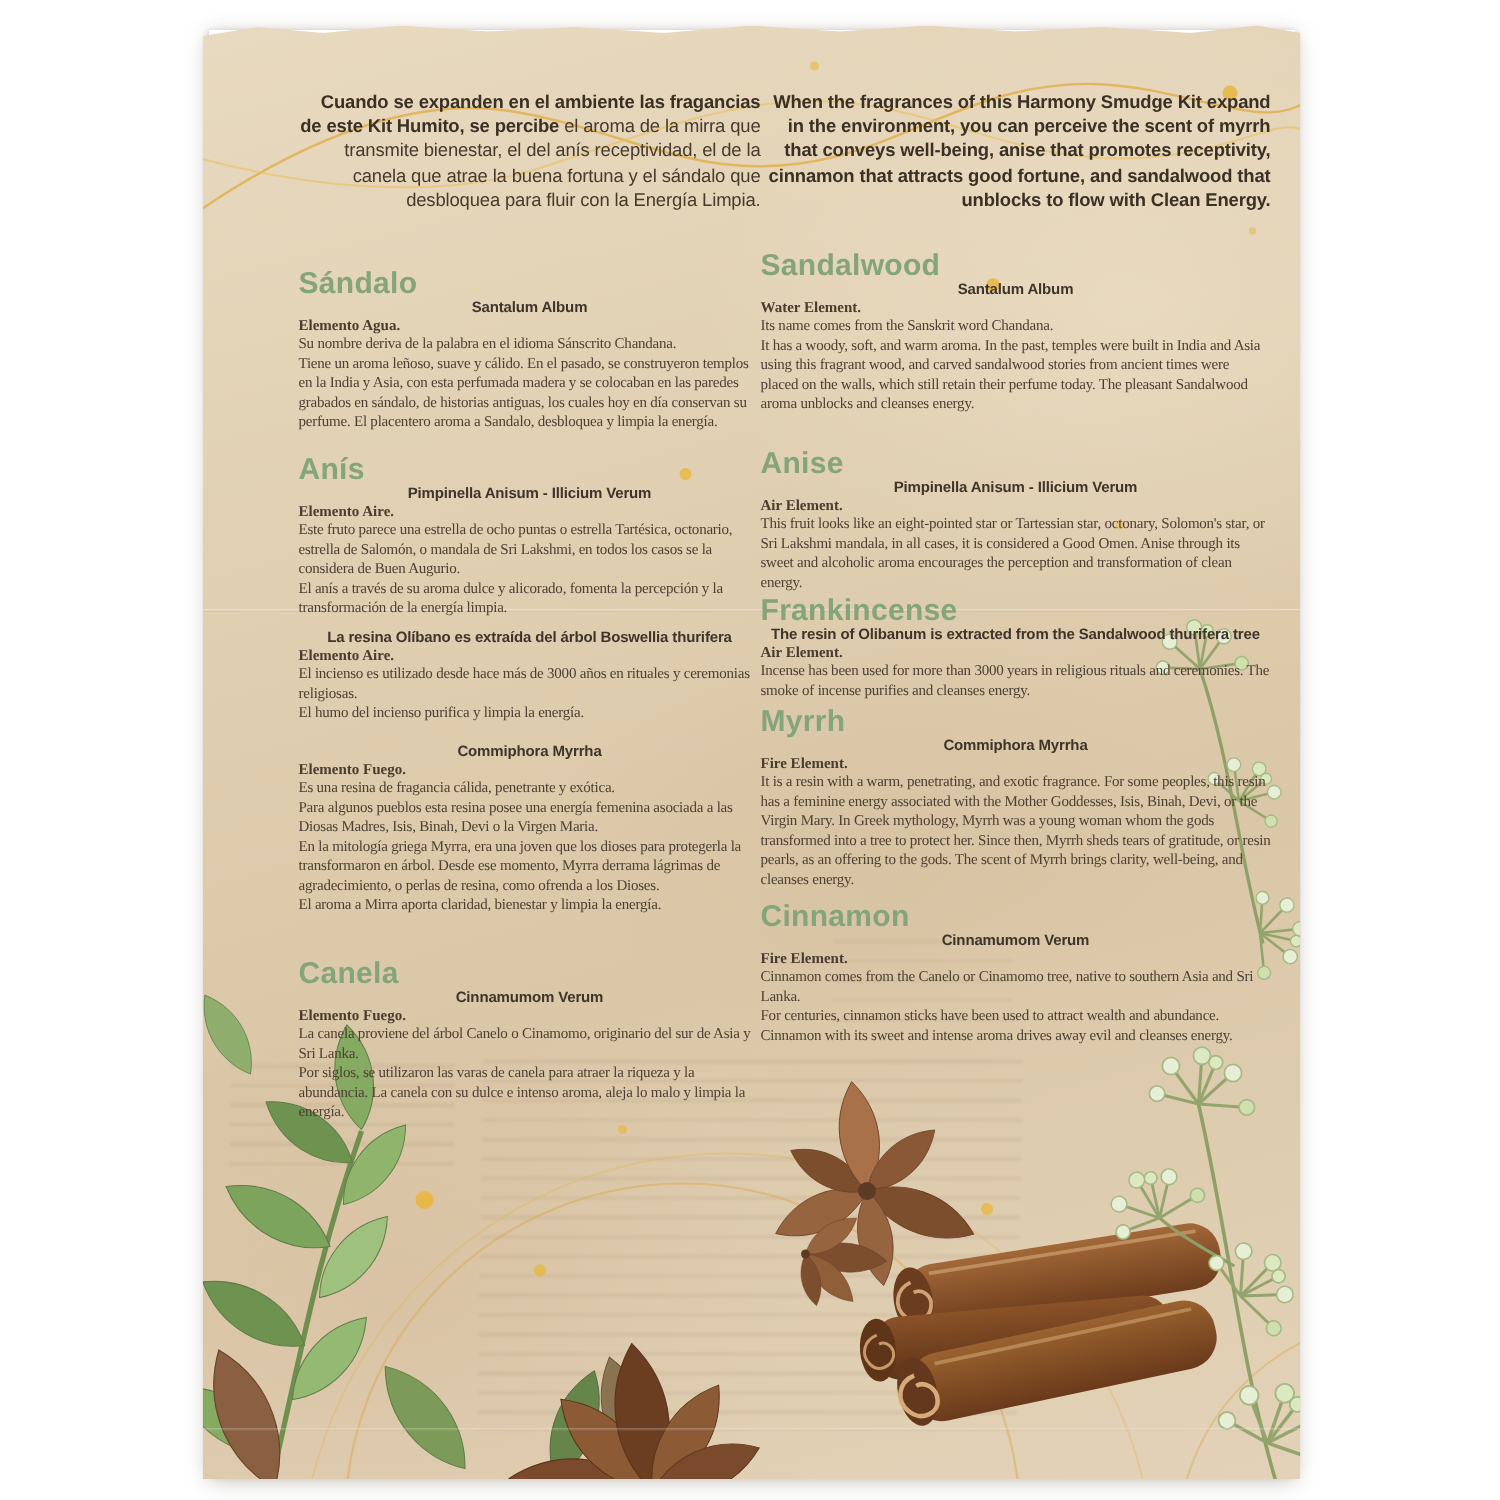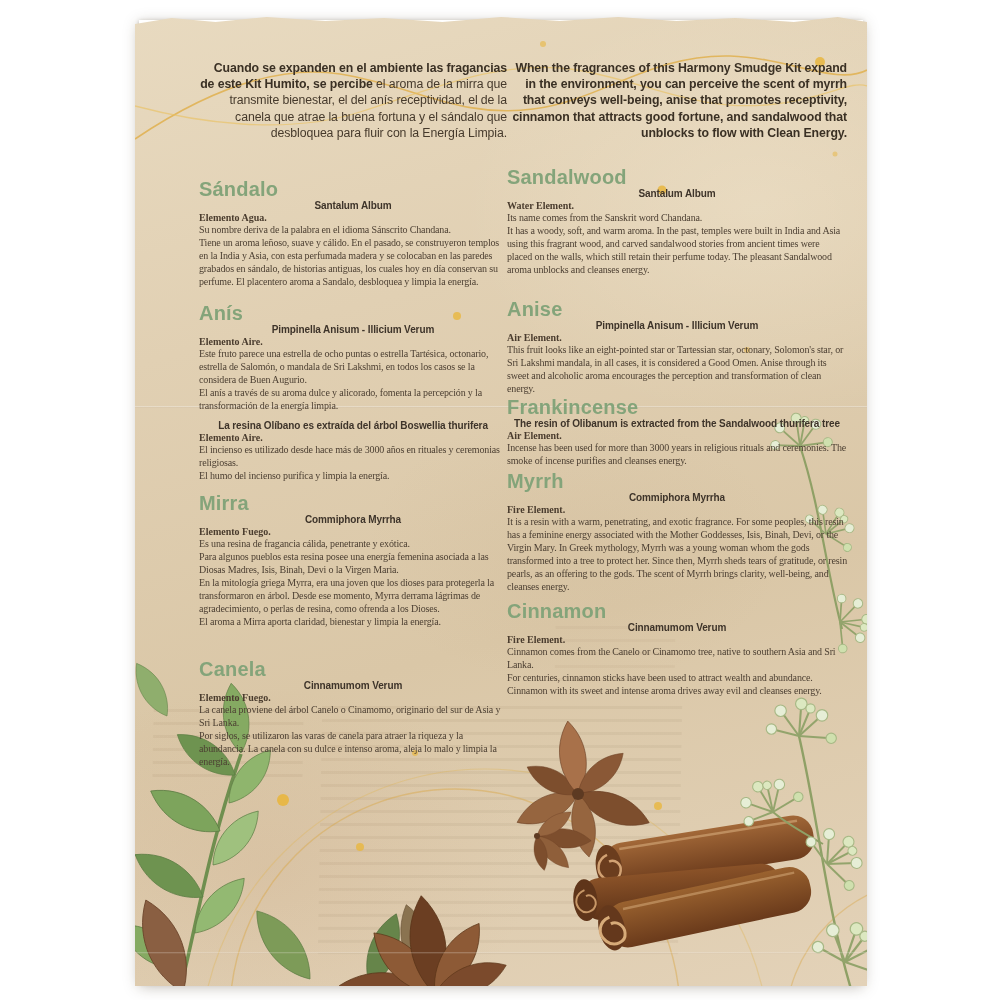--- a/index.html
+++ b/index.html
@@ -46,21 +46,21 @@
             color:#84a47a; letter-spacing:.2px; }
   .sub  { font-size:10px; line-height:11.5px; font-weight:bold; color:#3e342a;
           white-space:nowrap; letter-spacing:-.1px;text-align:center; }
   .elem { font-size:10px; line-height:11.5px; font-weight:bold; color:#4a3c2e;
           font-family:"Liberation Serif", serif; }
   .body { font-size:10px; line-height:13px; color:#4d4033; letter-spacing:-.15px;
           font-family:"Liberation Serif", serif; white-space:pre-line; }
 
   
   #sec-es-0 { top:168px; } #sec-es-1 { top:292px; } #sec-es-2 { top:406px; }
-  #sec-es-3 { top:482px; } #sec-es-4 { top:628px;margin-top:20px; }
+  #sec-es-3 { top:482px; } #sec-es-4 { top:628px; }
   
   #sec-en-0 { top:156px; } #sec-en-1 { top:288px; } #sec-en-2 { top:386px; }
   #sec-en-3 { top:460px; } #sec-en-4 { top:590px; }
 </style>
 </head>
 <body>
 
 <div id="stage">
   <div id="paper-shadow"></div>
   <div id="paper">
@@ -263,21 +263,20 @@
         <div class="body">Este fruto parece una estrella de ocho puntas o estrella Tartésica, octonario, estrella de Salomón, o mandala de Sri Lakshmi, en todos los casos se la considera de Buen Augurio.
 El anís a través de su aroma dulce y alicorado, fomenta la percepción y la transformación de la energía limpia.</div>
       </section>
       <section class="sec" id="sec-es-2">
         <div class="sub">La resina Olíbano es extraída del árbol Boswellia thurifera</div>
         <div class="elem">Elemento Aire.</div>
         <div class="body">El incienso es utilizado desde hace más de 3000 años en rituales y ceremonias religiosas.
 El humo del incienso purifica y limpia la energía.</div>
       </section>
       <section class="sec" id="sec-es-3">
-        <h3>Mirra</h3>
         <div class="sub">Commiphora Myrrha</div>
         <div class="elem">Elemento Fuego.</div>
         <div class="body">Es una resina de fragancia cálida, penetrante y exótica.
 Para algunos pueblos esta resina posee una energía femenina asociada a las Diosas Madres, Isis, Binah, Devi o la Virgen Maria.
 En la mitología griega Myrra, era una joven que los dioses para protegerla la transformaron en árbol. Desde ese momento, Myrra derrama lágrimas de agradecimiento, o perlas de resina, como ofrenda a los Dioses.
 El aroma a Mirra aporta claridad, bienestar y limpia la energía.</div>
       </section>
       <section class="sec" id="sec-es-4">
         <h3>Canela</h3>
         <div class="sub">Cinnamumom Verum</div>

